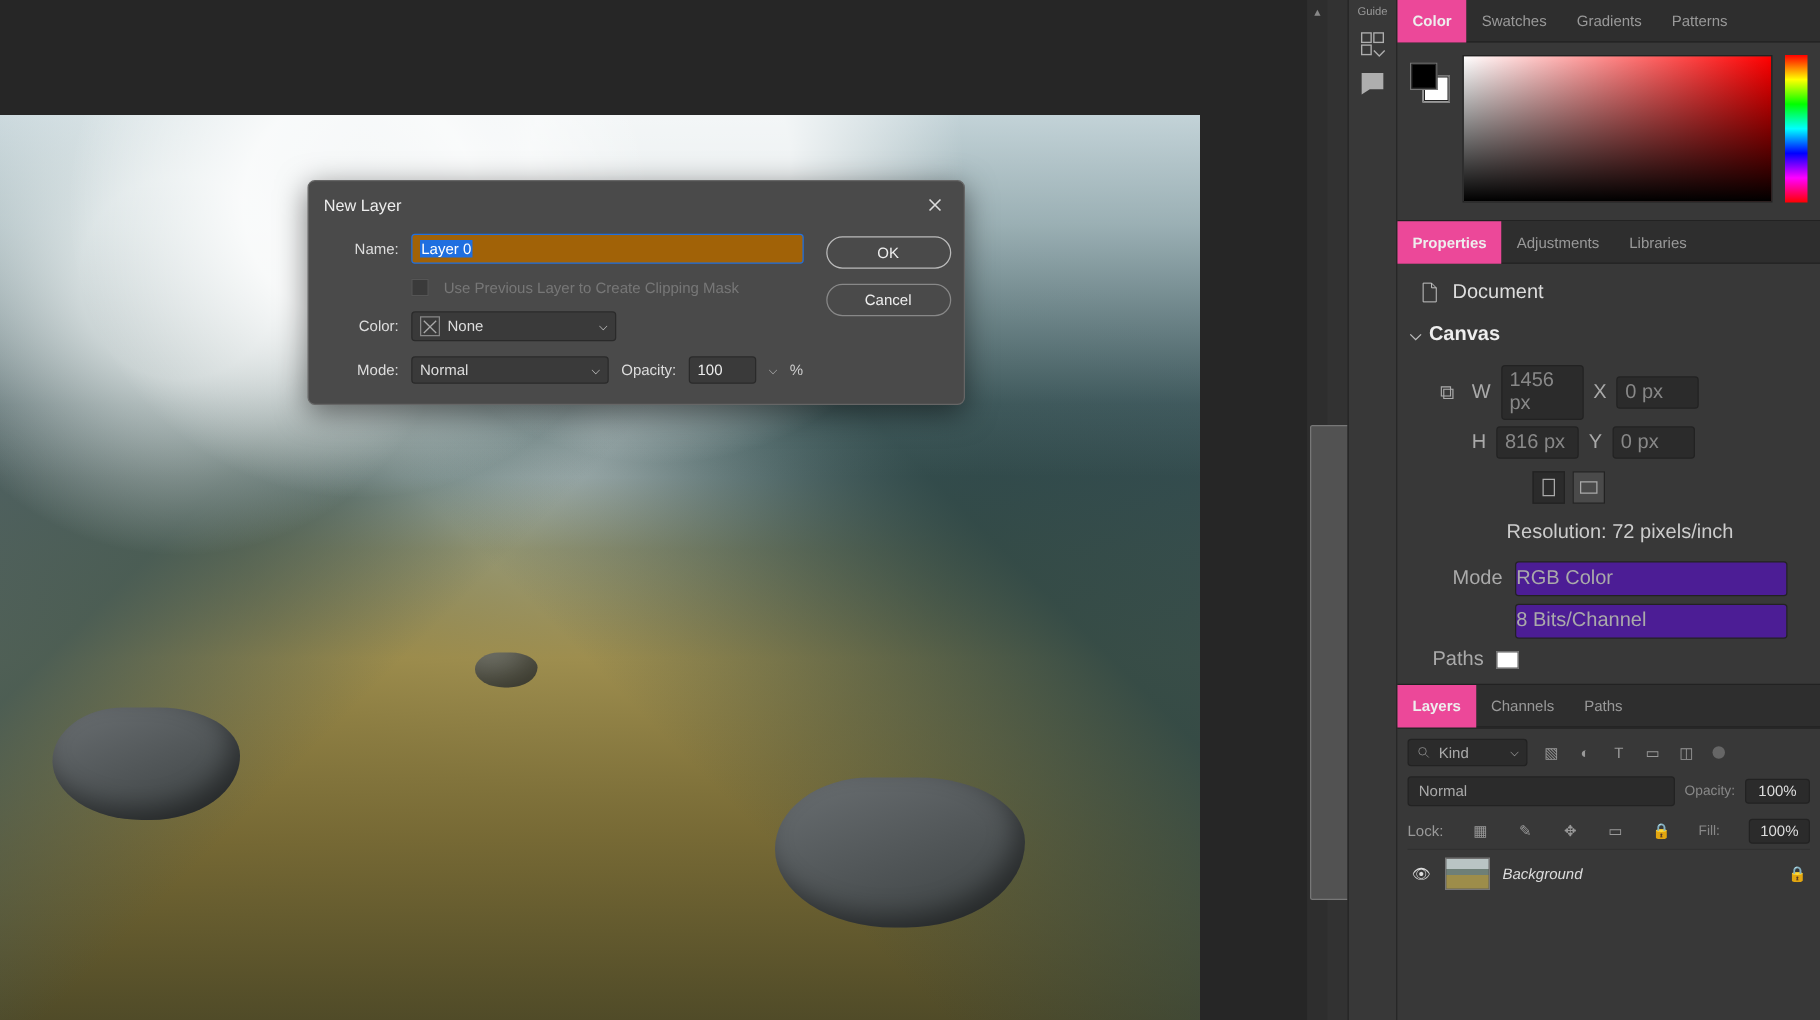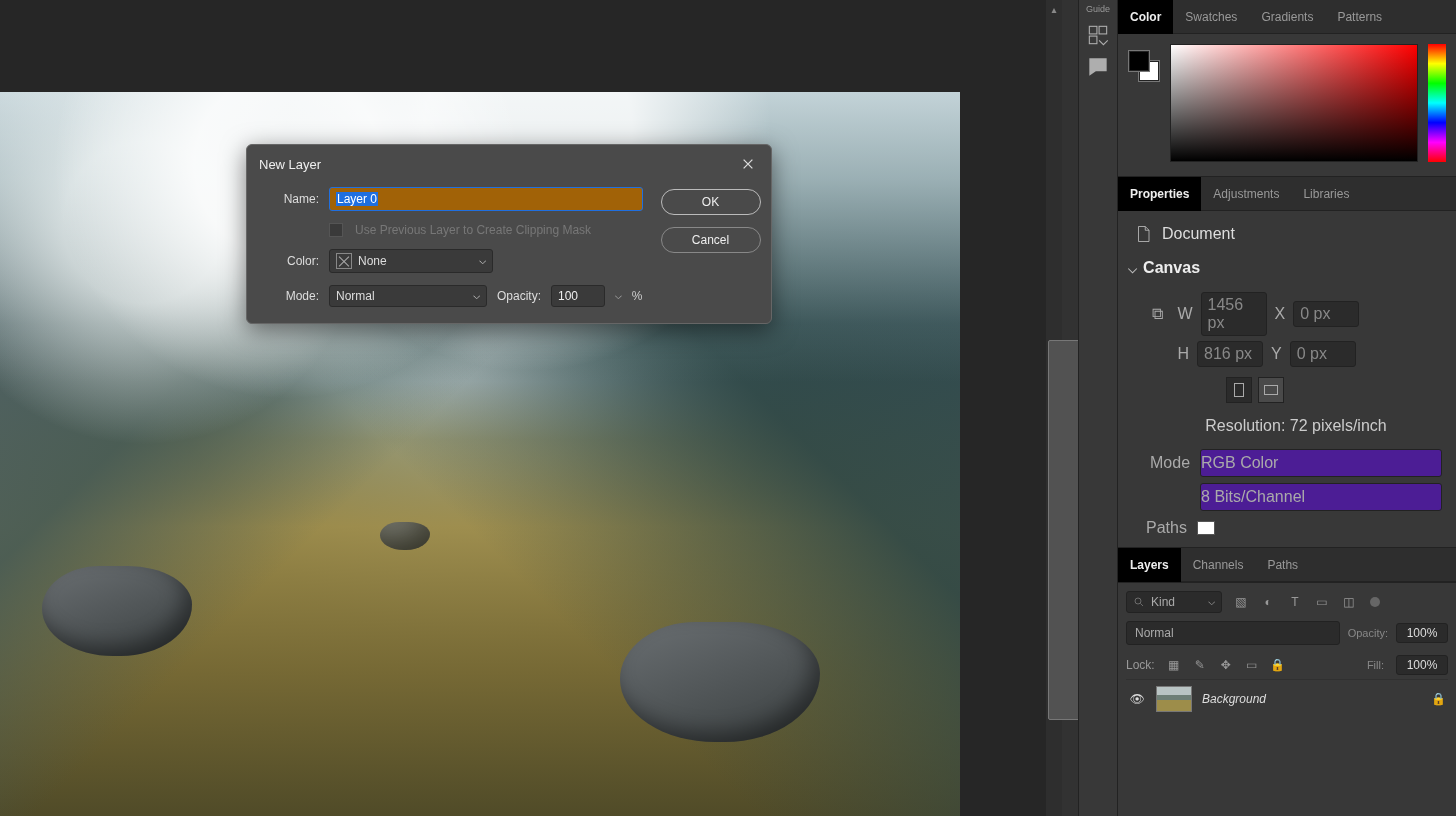--- a/index.html
+++ b/index.html
@@ -33,21 +33,21 @@
   
   .icon-strip { position:absolute; left:1078px; top:0; width:40px; height:100%; background:#383838; border-left:1px solid #222; border-right:1px solid #222;}
   .icon-strip .ic { width:26px; height:22px; margin:10px auto; opacity:.9; display:flex; align-items:center; justify-content:center; }
   .icon-strip svg { stroke:#bbb; fill:none; }
   .icon-strip .label {font-size:9px; color:#999; text-align:center; margin-top:4px;}
 
   .panels { position:absolute; left:1118px; top:0; right:0; bottom:0; background:#383838;}
   .panel { border-bottom:1px solid #222; }
   .tabbar { display:flex; align-items:center; height:34px; background:#2e2e2e; border-bottom:1px solid #222; }
   .tab { padding:0 12px; height:34px; line-height:34px; font-size:12px; color:#999; cursor:pointer; }
-  .tab.active { color:#eee; background:#000000; font-weight:600; }
+  .tab.active { color:#eee; background:#ec4899; font-weight:600; }
 
   
   .color-body { height:142px; display:flex; align-items:flex-start; padding:10px 10px 0 10px; gap:10px; }
   .fgbg { position:relative; width:32px; height:32px; margin-top:6px; }
   .fgbg .sw { position:absolute; width:22px; height:22px; border:1px solid #777; box-shadow:0 0 0 1px #222 inset; }
   .fgbg .fg { left:0; top:0; }
   .fgbg .bg { right:0; bottom:0; background:#fff; }
   .picker { position:relative; flex:1; height:118px; background:
      linear-gradient(to top, #000, transparent),
      linear-gradient(to right, #fff, #ff0000); border:1px solid #222; }
@@ -63,38 +63,38 @@
   .dimrow { display:flex; align-items:center; gap:8px; margin:5px 0; }
   .dimrow .lab, .moderow .lab, .resrow { color:#aaa; }
   .valbox { background:#2b2b2b; border:1px solid #222; color:#888; padding:3px 6px; width:66px; border-radius:3px; }
   .link-icon { color:#aaa; padding:0 6px; }
   .orient { display:flex; gap:6px; margin:10px 0 6px 80px; }
   .orbtn { width:26px; height:26px; border:1px solid #222; background:#2b2b2b; display:flex; align-items:center; justify-content:center; }
   .orbtn.sel{background:#4a4a4a;}
   .orbtn .pg{ width:10px; height:14px; border:1px solid #aaa;}
   .orbtn .ls{ width:14px; height:10px; border:1px solid #aaa;}
   .resrow{ text-align:center; padding:8px 0; color:#ccc;}
-  .moderow{ display:flex; align-items:center; gap:10px; margin:6px 4px;}
+  .moderow{ display:flex; align-items:center; gap:10px; margin:6px 16px;}
   .selectish{ flex:1; background:#4c1d95; border:1px solid #222; color:#aaa; padding:4px 0; border-radius:3px;}
   .fillrow{ display:flex; align-items:center; gap:10px; margin-top:8px; color:#aaa;}
   .fillsw{ width:18px; height:14px; border:1px solid #555; background:#fff;}
 
   
   .layers-body { padding:6px 8px; border-top:1px solid #222; }
   .filterrow{ display:flex; align-items:center; gap:8px; padding:2px 0;}
   .kindsel{ display:flex; align-items:center; gap:6px; background:#2b2b2b; border:1px solid #222; padding:3px 6px; border-radius:3px; width:96px; color:#aaa;}
   .kindsel svg{width:12px;height:12px;stroke:#aaa;fill:none;}
   .ficons{ display:flex; gap:13px; margin-left:4px; color:#aaa;}
   .ficon{ width:14px; height:14px; display:flex; align-items:center; justify-content:center; font-size:12px; color:#999;}
   .dot{ width:10px;height:10px;border-radius:50%;background:#666; margin-left:6px;}
   .opacityrow{ display:flex; align-items:center; gap:8px; padding:6px 0;}
   .blendsel{ flex:1; background:#2b2b2b; border:1px solid #222; color:#aaa; padding:4px 8px; border-radius:3px;}
   .minilabel{ color:#888; font-size:11px;}
   .pctbox{ width:52px; background:#2b2b2b; border:1px solid #222; color:#ddd; padding:2px 4px; border-radius:3px; text-align:center;}
-  .lockrow{ display:flex; align-items:center; gap:12px; padding:4px 0; color:#999;}
+  .lockrow{ display:flex; align-items:center; gap:23px; padding:4px 0; color:#999;}
   .lockrow .lic{ width:14px; text-align:center;}
   .layerrow{ display:flex; align-items:center; gap:10px; padding:6px 2px; border-top:1px solid #303030;}
   .eye{ width:18px; text-align:center; color:#ddd;}
   .thumb{ width:36px; height:26px; border:1px solid #777; background:
      linear-gradient(to bottom, #b9c4c4 0 35%, #6e7f77 35% 55%, #9d8d4a 55% 100%);}
   .layername{ font-style:italic; color:#ddd;}
   .lockicon{ margin-left:auto; color:#999;}
 
   
   .dialog { position:absolute; left:246px; top:144px; width:526px; background:#4a4a4a; border:1px solid #666; border-radius:6px; box-shadow:0 6px 24px rgba(0,0,0,0.5);}

